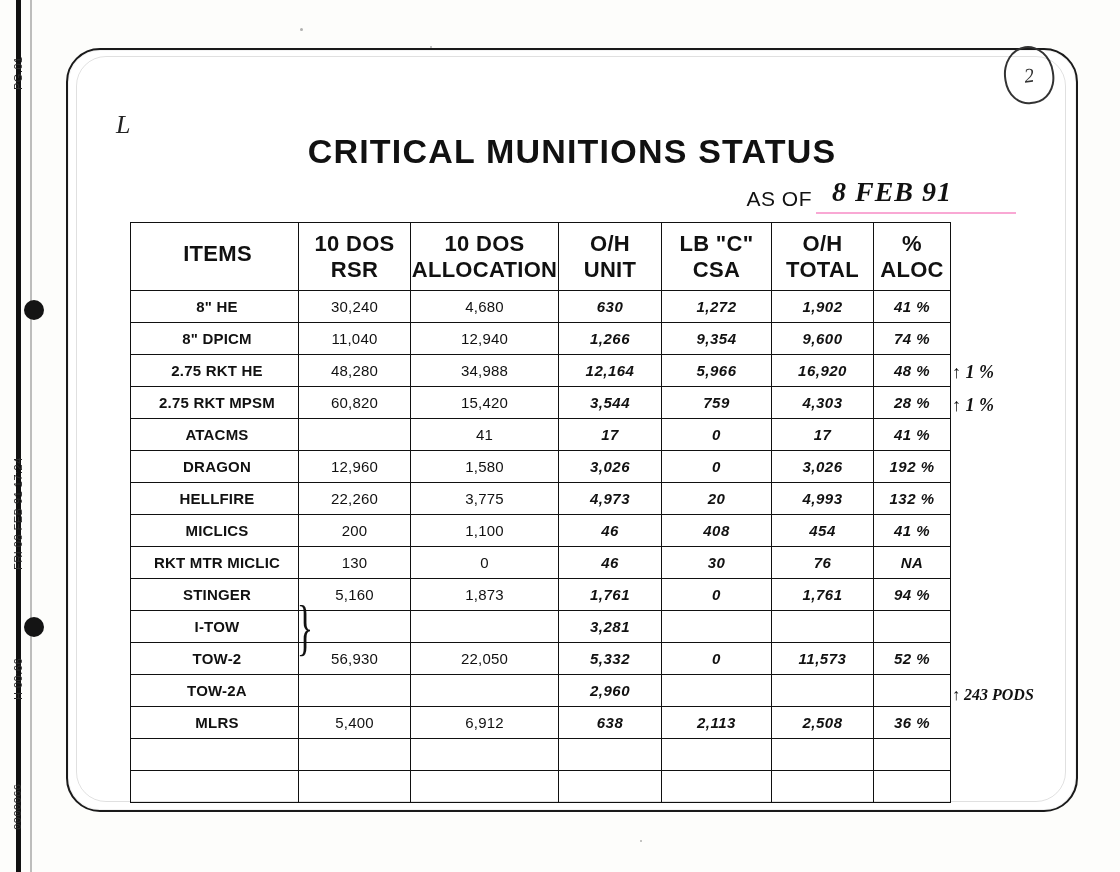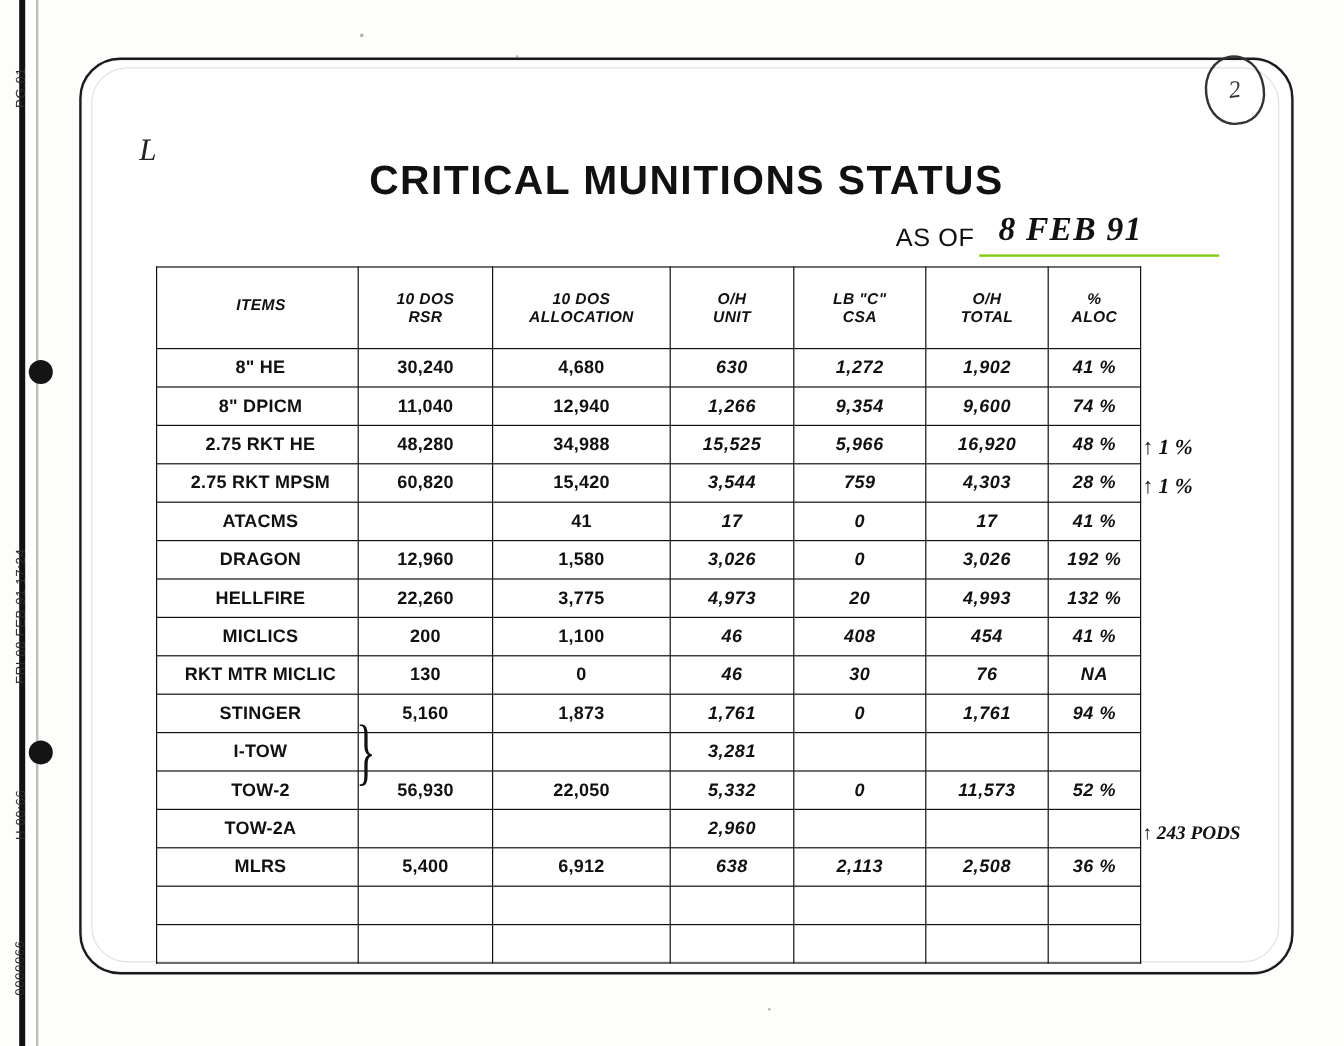--- a/index.html
+++ b/index.html
@@ -130,21 +130,21 @@
     align-items: flex-end;
     gap: 4px;
   }
   .asof-label {
     font-size: 21px;
     letter-spacing: .5px;
     padding-bottom: 3px;
   }
   .asof-rule {
     width: 200px;
-    border-bottom: 2px solid #84cc16;
+    border-bottom: 2px solid #f9a8d4;
     height: 30px;
     position: relative;
   }
   .asof-value {
     position: absolute;
     left: 16px;
     bottom: 4px;
     font-family: "Liberation Serif", serif;
     font-style: italic;
     font-weight: bold;
@@ -166,42 +166,41 @@
     border: 1.6px solid #111;
     padding: 0;
     height: 31px;
     font-size: 15px;
     text-align: center;
     vertical-align: middle;
     font-family: "Liberation Sans", sans-serif;
   }
   table.munitions thead th {
     height: 62px;
-    font-size: 13px;
+    font-size: 22px;
     font-weight: bold;
     line-height: 1.15;
     letter-spacing: .3px;
-    font-style: italic;
   }
   th.c-item {
     text-align: left;
     padding-left: 6px !important;
     vertical-align: bottom;
     padding-bottom: 5px !important;
   }
   td.item {
     text-align: left;
     padding-left: 5px !important;
     font-size: 14.5px;
     font-weight: bold;
     letter-spacing: .2px;
   }
   td.typed {
     font-size: 14.5px;
-    font-weight: bold;
+    font-weight: normal;
     letter-spacing: .2px;
   }
   td.hand {
     font-family: "Liberation Serif", serif;
     font-style: italic;
     font-weight: bold;
     font-size: 19px;
     letter-spacing: .5px;
   }
 
@@ -336,21 +335,21 @@
             <td class="typed">12,940</td>
             <td class="hand">1,266</td>
             <td class="hand">9,354</td>
             <td class="hand">9,600</td>
             <td class="hand">74 %</td>
           </tr>
           <tr>
             <td class="item">2.75 RKT HE</td>
             <td class="typed">48,280</td>
             <td class="typed">34,988</td>
-            <td class="hand">15,525</td>
+            <td class="hand">12,164</td>
             <td class="hand">5,966</td>
             <td class="hand">16,920</td>
             <td class="hand">48 %</td>
           </tr>
           <tr>
             <td class="item">2.75 RKT MPSM</td>
             <td class="typed">60,820</td>
             <td class="typed">15,420</td>
             <td class="hand">3,544</td>
             <td class="hand">759</td>

